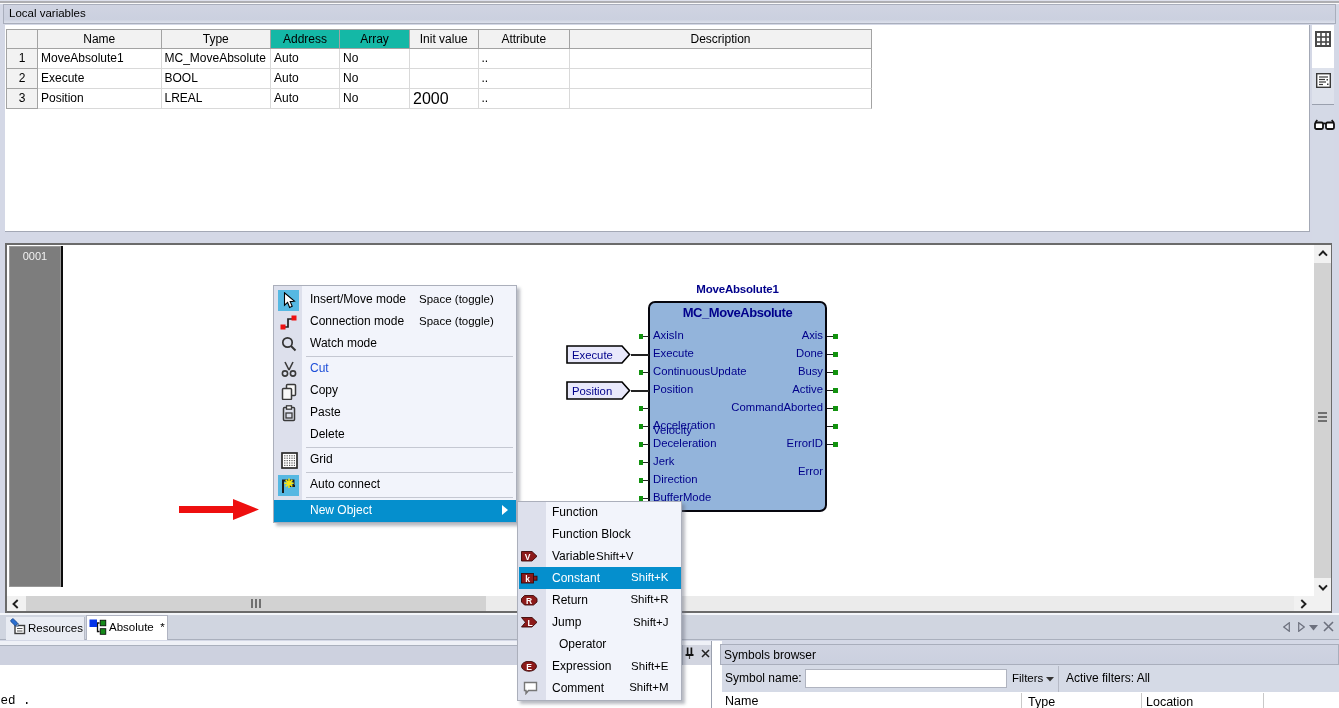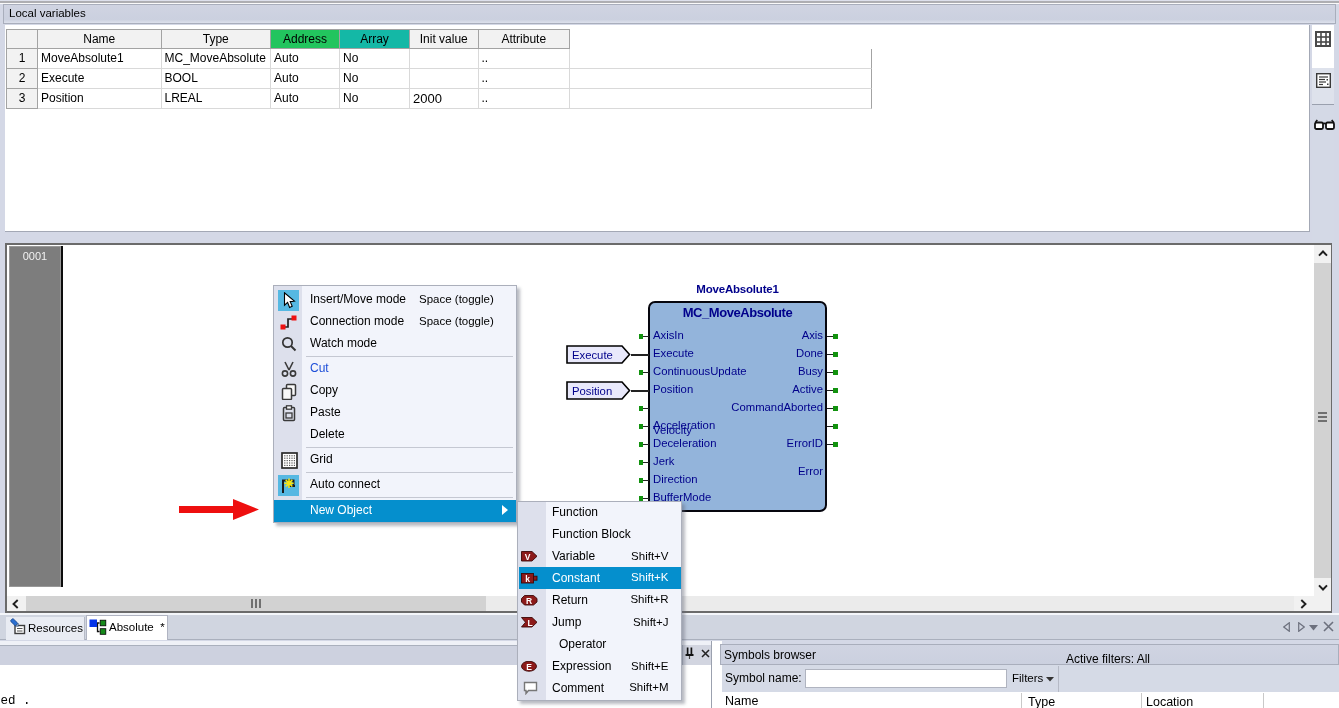--- a/index.html
+++ b/index.html
@@ -19,24 +19,25 @@
 
 <div class="abs" style="left:3px;top:4px;width:1333px;height:20px;background:linear-gradient(#d0d4e2,#cbd0df 80%,#dde1ec);border:1px solid #a9aebc;"></div>
 <div class="txt" style="left:9px;top:7px;font-size:11.5px;">Local variables</div>
 
 <div class="abs" style="left:5px;top:25px;width:1305px;height:207px;background:#fff;border-right:1px solid #a3a8b5;border-bottom:1px solid #a3a8b5;"></div>
 
 <div class="abs" id="vartable" style="left:6px;top:29px;width:866px;height:81px;">
     <div class="abs" style="left:0px;top:0;width:32px;height:20px;background:#f2f2f2;border:1px solid #a3a3a3;border-left:1px solid #a3a3a3;text-align:center;font-size:12px;line-height:19px;"></div>
     <div class="abs" style="left:32px;top:0;width:123.5px;height:20px;background:#f2f2f2;border:1px solid #a3a3a3;border-left:0px solid #a3a3a3;text-align:center;font-size:12px;line-height:19px;">Name</div>
     <div class="abs" style="left:155.5px;top:0;width:109.5px;height:20px;background:#f2f2f2;border:1px solid #a3a3a3;border-left:0px solid #a3a3a3;text-align:center;font-size:12px;line-height:19px;">Type</div>
-    <div class="abs" style="left:265px;top:0;width:69px;height:20px;background:#22c55e;border:1px solid #a3a3a3;border-left:0px solid #a3a3a3;text-align:center;font-size:12px;line-height:19px;">Address</div>
+    <div class="abs" style="left:265px;top:0;width:69px;height:20px;background:#14b8a6;border:1px solid #a3a3a3;border-left:0px solid #a3a3a3;text-align:center;font-size:12px;line-height:19px;">Address</div>
     <div class="abs" style="left:334px;top:0;width:70px;height:20px;background:#14b8a6;border:1px solid #a3a3a3;border-left:0px solid #a3a3a3;text-align:center;font-size:12px;line-height:19px;">Array</div>
     <div class="abs" style="left:404px;top:0;width:68.5px;height:20px;background:#f2f2f2;border:1px solid #a3a3a3;border-left:0px solid #a3a3a3;text-align:center;font-size:12px;line-height:19px;">Init value</div>
     <div class="abs" style="left:472.5px;top:0;width:91.5px;height:20px;background:#f2f2f2;border:1px solid #a3a3a3;border-left:0px solid #a3a3a3;text-align:center;font-size:12px;line-height:19px;">Attribute</div>
+    <div class="abs" style="left:564px;top:0;width:302px;height:20px;background:#f2f2f2;border:1px solid #a3a3a3;border-left:0px solid #a3a3a3;text-align:center;font-size:12px;line-height:19px;">Description</div>
     <div class="abs" style="left:0px;top:20px;width:32px;height:20px;background:#f2f2f2;border-bottom:1px solid #a3a3a3;border-right:1px solid #a3a3a3;border-left:1px solid #a3a3a3;text-align:center;font-size:12px;line-height:19px;">1</div>
     <div class="abs" style="left:32px;top:20px;width:123.5px;height:20px;background:#fff;border-bottom:1px solid #d9d9d9;border-right:1px solid #d9d9d9;padding-left:3px;font-size:12px;line-height:19px;">MoveAbsolute1</div>
     <div class="abs" style="left:155.5px;top:20px;width:109.5px;height:20px;background:#fff;border-bottom:1px solid #d9d9d9;border-right:1px solid #d9d9d9;padding-left:3px;font-size:12px;line-height:19px;">MC_MoveAbsolute</div>
     <div class="abs" style="left:265px;top:20px;width:69px;height:20px;background:#fff;border-bottom:1px solid #d9d9d9;border-right:1px solid #d9d9d9;padding-left:3px;font-size:12px;line-height:19px;">Auto</div>
     <div class="abs" style="left:334px;top:20px;width:70px;height:20px;background:#fff;border-bottom:1px solid #d9d9d9;border-right:1px solid #d9d9d9;padding-left:3px;font-size:12px;line-height:19px;">No</div>
     <div class="abs" style="left:404px;top:20px;width:68.5px;height:20px;background:#fff;border-bottom:1px solid #d9d9d9;border-right:1px solid #d9d9d9;padding-left:3px;font-size:12px;line-height:19px;"></div>
     <div class="abs" style="left:472.5px;top:20px;width:91.5px;height:20px;background:#fff;border-bottom:1px solid #d9d9d9;border-right:1px solid #d9d9d9;padding-left:3px;font-size:12px;line-height:19px;">..</div>
     <div class="abs" style="left:564px;top:20px;width:302px;height:20px;background:#fff;border-bottom:1px solid #d9d9d9;border-right:1px solid #d9d9d9;border-right:1px solid #a3a3a3;padding-left:3px;font-size:12px;line-height:19px;"></div>
     <div class="abs" style="left:0px;top:40px;width:32px;height:20px;background:#f2f2f2;border-bottom:1px solid #a3a3a3;border-right:1px solid #a3a3a3;border-left:1px solid #a3a3a3;text-align:center;font-size:12px;line-height:19px;">2</div>
     <div class="abs" style="left:32px;top:40px;width:123.5px;height:20px;background:#fff;border-bottom:1px solid #d9d9d9;border-right:1px solid #d9d9d9;padding-left:3px;font-size:12px;line-height:19px;">Execute</div>
@@ -44,21 +45,21 @@
     <div class="abs" style="left:265px;top:40px;width:69px;height:20px;background:#fff;border-bottom:1px solid #d9d9d9;border-right:1px solid #d9d9d9;padding-left:3px;font-size:12px;line-height:19px;">Auto</div>
     <div class="abs" style="left:334px;top:40px;width:70px;height:20px;background:#fff;border-bottom:1px solid #d9d9d9;border-right:1px solid #d9d9d9;padding-left:3px;font-size:12px;line-height:19px;">No</div>
     <div class="abs" style="left:404px;top:40px;width:68.5px;height:20px;background:#fff;border-bottom:1px solid #d9d9d9;border-right:1px solid #d9d9d9;padding-left:3px;font-size:12px;line-height:19px;"></div>
     <div class="abs" style="left:472.5px;top:40px;width:91.5px;height:20px;background:#fff;border-bottom:1px solid #d9d9d9;border-right:1px solid #d9d9d9;padding-left:3px;font-size:12px;line-height:19px;">..</div>
     <div class="abs" style="left:564px;top:40px;width:302px;height:20px;background:#fff;border-bottom:1px solid #d9d9d9;border-right:1px solid #d9d9d9;border-right:1px solid #a3a3a3;padding-left:3px;font-size:12px;line-height:19px;"></div>
     <div class="abs" style="left:0px;top:60px;width:32px;height:20px;background:#f2f2f2;border-bottom:1px solid #a3a3a3;border-right:1px solid #a3a3a3;border-left:1px solid #a3a3a3;text-align:center;font-size:12px;line-height:19px;">3</div>
     <div class="abs" style="left:32px;top:60px;width:123.5px;height:20px;background:#fff;border-bottom:1px solid #d9d9d9;border-right:1px solid #d9d9d9;padding-left:3px;font-size:12px;line-height:19px;">Position</div>
     <div class="abs" style="left:155.5px;top:60px;width:109.5px;height:20px;background:#fff;border-bottom:1px solid #d9d9d9;border-right:1px solid #d9d9d9;padding-left:3px;font-size:12px;line-height:19px;">LREAL</div>
     <div class="abs" style="left:265px;top:60px;width:69px;height:20px;background:#fff;border-bottom:1px solid #d9d9d9;border-right:1px solid #d9d9d9;padding-left:3px;font-size:12px;line-height:19px;">Auto</div>
     <div class="abs" style="left:334px;top:60px;width:70px;height:20px;background:#fff;border-bottom:1px solid #d9d9d9;border-right:1px solid #d9d9d9;padding-left:3px;font-size:12px;line-height:19px;">No</div>
-    <div class="abs" style="left:404px;top:60px;width:68.5px;height:20px;background:#fff;border-bottom:1px solid #d9d9d9;border-right:1px solid #d9d9d9;padding-left:3px;font-size:13px;line-height:19px;">2000</div>
+    <div class="abs" style="left:404px;top:60px;width:68.5px;height:20px;background:#fff;border-bottom:1px solid #d9d9d9;border-right:1px solid #d9d9d9;padding-left:3px;font-size:16px;line-height:19px;">2000</div>
     <div class="abs" style="left:472.5px;top:60px;width:91.5px;height:20px;background:#fff;border-bottom:1px solid #d9d9d9;border-right:1px solid #d9d9d9;padding-left:3px;font-size:12px;line-height:19px;">..</div>
     <div class="abs" style="left:564px;top:60px;width:302px;height:20px;background:#fff;border-bottom:1px solid #d9d9d9;border-right:1px solid #d9d9d9;border-right:1px solid #a3a3a3;padding-left:3px;font-size:12px;line-height:19px;"></div>
   </div>
 
 <div class="abs" style="left:1312px;top:25px;width:22px;height:218px;background:#d4d9e6;"></div>
 <div class="abs" style="left:1312px;top:25px;width:22px;height:45px;background:#fff;"></div>
 <div class="abs" style="left:1312px;top:68px;width:22px;height:36px;background:#dee2ec;"></div>
 <div class="abs" style="left:1312px;top:104px;width:22px;height:1px;background:#9aa0ae;"></div>
 
 <svg style="left:1315px;top:31px;" width="16" height="16" viewBox="0 0 16 16">
@@ -276,21 +277,21 @@
       <path d="M0 0 L6 5 L0 10 Z" fill="#fff"></path>
     </svg>
   </div>
 
 <div class="abs" style="left:517px;top:501px;width:165px;height:200px;background:#f2f4fb;border:1px solid #abafbb;z-index:24;box-shadow:3px 3px 3px rgba(100,105,120,0.45);"></div>
 <div class="abs" style="left:518px;top:502px;width:28px;height:198px;background:#dde0ec;z-index:24;"></div>
 <div id="submenuitems" style="position:absolute;z-index:25;left:0;top:0;">
     <div class="txt" style="left:552px;top:505px;color:#000;">Function</div>
     <div class="txt" style="left:552px;top:527.1px;color:#000;">Function Block</div>
     <div class="txt" style="left:552px;top:549.2px;color:#000;">Variable</div>
-    <div class="txt" style="left:596px;width:72.5px;text-align:right;top:549.7px;color:#000;font-size:11.5px;">Shift+V</div>
+    <div class="txt" style="left:596px;width:72.5px;text-align:left;top:549.7px;color:#000;font-size:11.5px;">Shift+V</div>
     <svg style="left:521px;top:551.2px;" width="17" height="11" viewBox="0 0 17 11">
       <polygon points="0.5,0.5 11,0.5 16,5.25 11,10 0.5,10" fill="#8c1a1a" stroke="#3d0808" stroke-width="0.9"></polygon>
       <text x="6.5" y="8.6" font-family="Liberation Sans" font-size="8.5" font-weight="bold" fill="#fff" text-anchor="middle">V</text>
     </svg>
     <div class="abs" style="left:518.5px;top:567.3px;width:162.5px;height:22px;background:#058fcd;"></div>
     <div class="txt" style="left:552px;top:570.8px;color:#fff;">Constant</div>
     <div class="txt" style="left:596px;width:72.5px;text-align:right;top:571.3px;color:#fff;font-size:11.5px;">Shift+K</div>
     <svg style="left:521px;top:572.8px;" width="17" height="11" viewBox="0 0 17 11">
       <rect x="0.5" y="0.5" width="12" height="9.5" fill="#8c1a1a" stroke="#3d0808" stroke-width="0.9"></rect>
       <rect x="12.5" y="3.2" width="3.5" height="4" fill="#8c1a1a" stroke="#3d0808" stroke-width="0.9"></rect>
@@ -379,20 +380,20 @@
 <div class="abs" style="left:720px;top:644px;width:619px;height:21px;background:linear-gradient(#d0d4e2,#cbd0df);border:1px solid #a9aebc;"></div>
 <div class="txt" style="left:724px;top:648px;">Symbols browser</div>
 <div class="abs" style="left:722px;top:665px;width:617px;height:27px;background:#d5dae6;"></div>
 <div class="txt" style="left:725px;top:671px;font-size:12px;">Symbol name:</div>
 <div class="abs" style="left:805px;top:669px;width:202px;height:19px;background:#fff;border:1px solid #b0b4c0;"></div>
 <div class="txt" style="left:1012px;top:672px;font-size:11.5px;">Filters</div>
 <svg style="left:1046px;top:677px;" width="8" height="5" viewBox="0 0 8 5">
     <path d="M0 0 L8 0 L4 4.5 Z" fill="#333"></path>
   </svg>
 <div class="abs" style="left:1058px;top:666px;width:1px;height:26px;background:#b6bac6;"></div>
-<div class="txt" style="left:1066px;top:652px;font-size:12px;">Active filters: All</div>
+<div class="txt" style="left:1066px;top:671px;font-size:12px;">Active filters: All</div>
 <div class="abs" style="left:722px;top:692px;width:617px;height:16px;background:#fff;"></div>
 <div class="txt" style="left:725px;top:694px;font-size:12.5px;">Name</div>
 <div class="txt" style="left:1028px;top:695px;font-size:12.5px;">Type</div>
 <div class="txt" style="left:1146px;top:695px;font-size:12.5px;">Location</div>
 <div class="abs" style="left:1021px;top:693px;width:1px;height:15px;background:#c9c9c9;"></div>
 <div class="abs" style="left:1141px;top:693px;width:1px;height:15px;background:#c9c9c9;"></div>
 <div class="abs" style="left:1263px;top:693px;width:1px;height:15px;background:#c9c9c9;"></div>
 
 </body></html>

